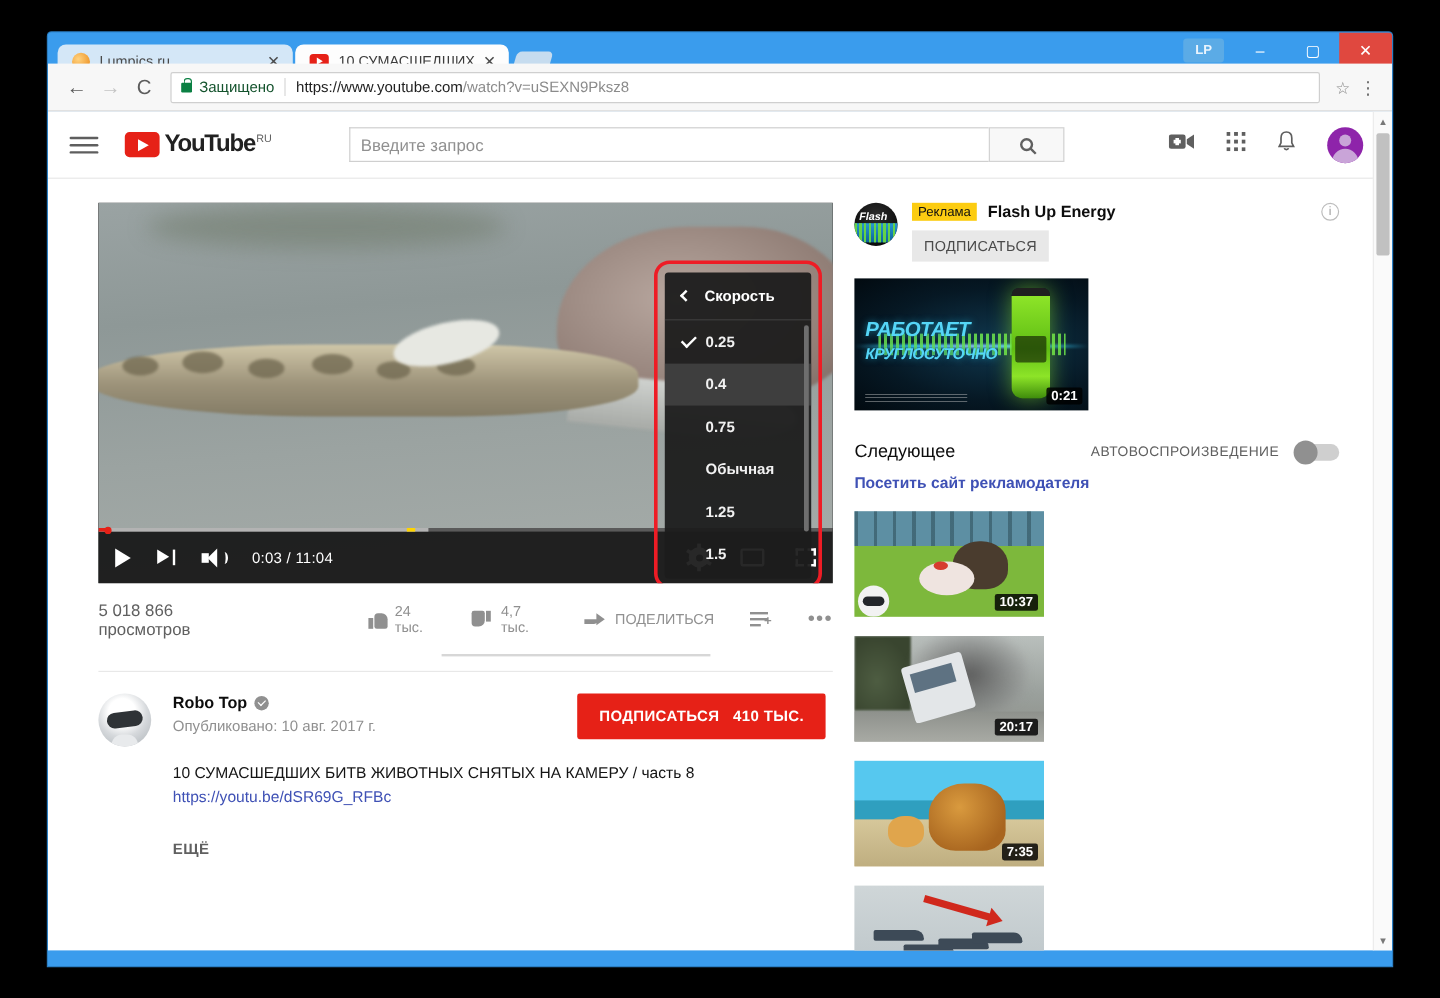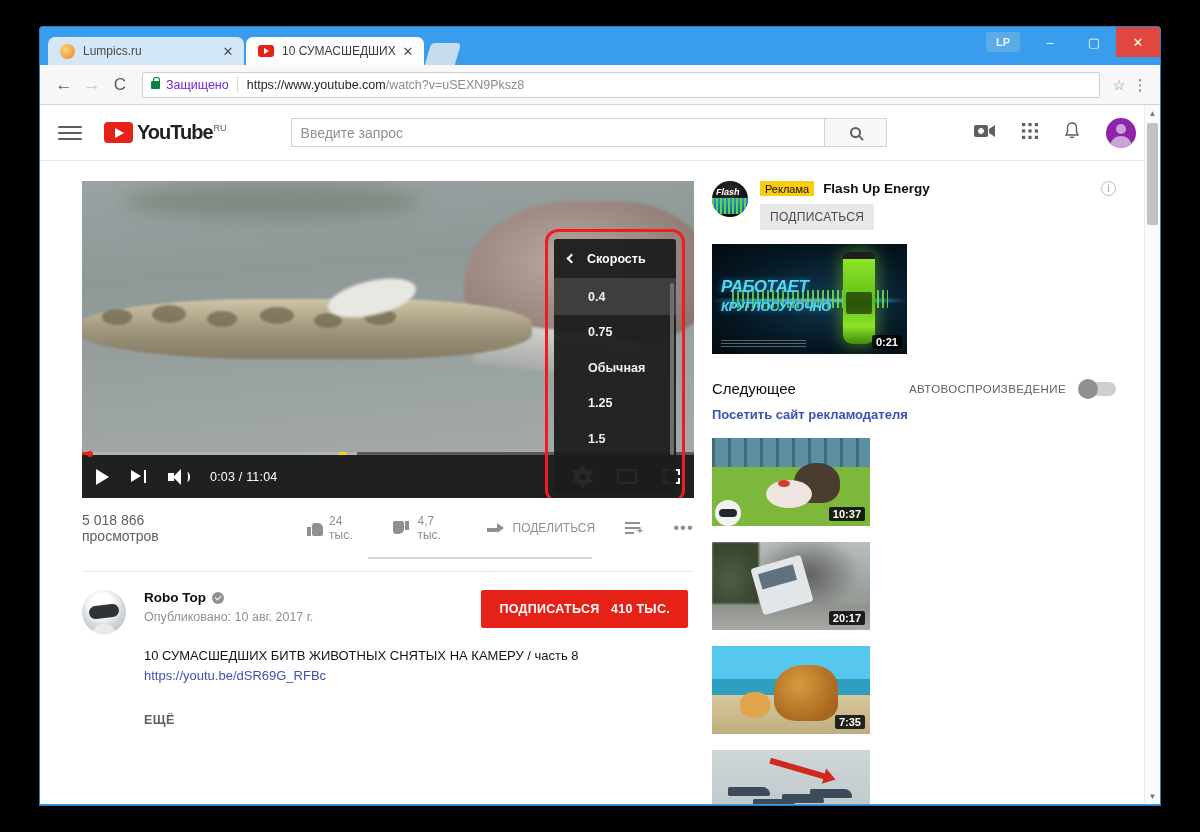--- a/index.html
+++ b/index.html
@@ -17,21 +17,21 @@
     width: 1120px; height: 778px;
     background: #3a9ced;
     border-radius: 3px 3px 0 0;
     box-shadow: 0 0 0 1px #2b7fc4;
     overflow: hidden;
   }
 
   
   #titlebar {
     position: relative;
-    height: 38px;
+    height: 26px;
     background: #3a9ced;
   }
   #tabstrip { position: absolute; left: 8px; top: 10px; display: flex; align-items: flex-end; }
   .tab {
     position: relative;
     height: 28px;
     display: flex; align-items: center;
     padding: 0 8px 0 12px;
     border-radius: 7px 7px 0 0;
     font-size: 12px;
@@ -88,21 +88,21 @@
     border-radius: 2px;
     display: flex; align-items: center;
     padding: 0 8px;
     font-size: 12.5px;
   }
   .lock { width: 9px; height: 8px; background: #0b8043; border-radius: 1px; position: relative; margin-right: 6px; }
   .lock::before {
     content:""; position:absolute; left:2px; top:-4px; width:5px; height:5px;
     border: 1.6px solid #0b8043; border-bottom: none; border-radius: 3px 3px 0 0;
   }
-  .secure-text { color: #6d28d9; font-size: 12.5px; margin-right: 8px; }
+  .secure-text { color: #14532d; font-size: 12.5px; margin-right: 8px; }
   .url-sep { width:1px; height:15px; background:#d8d8d8; margin-right: 9px; }
   .url-dark { color: #1f1f1f; }
   .url-dim { color: #8b8b8b; }
   #star { width: 22px; text-align:center; color:#8a8a8a; font-size: 14px; }
   #kebab { width: 20px; text-align:center; color:#6a6a6a; font-size: 15px; letter-spacing: 0; }
 
   
   #page { position: relative; height: 699px; background: #fff; overflow: hidden; }
 
   
@@ -497,20 +497,24 @@
               <div class="croc-scales" style="left:232px; top:132px; width:28px; height:15px;"></div>
               <div class="croc-scales" style="left:282px; top:128px; width:32px; height:16px;"></div>
               <div class="tusk"></div>
             </div>
 
             <div id="speed-menu">
               <div id="speed-hdr">
                 <span class="chev-l"></span>
                 <span>Скорость</span>
               </div>
+              <div class="sp-item">
+                <span class="sp-check on"></span>
+                <span>0.25</span>
+              </div>
               <div class="sp-item hover">
                 <span class="sp-check"></span>
                 <span>0.4</span>
               </div>
               <div class="sp-item">
                 <span class="sp-check"></span>
                 <span>0.75</span>
               </div>
               <div class="sp-item">
                 <span class="sp-check"></span>

